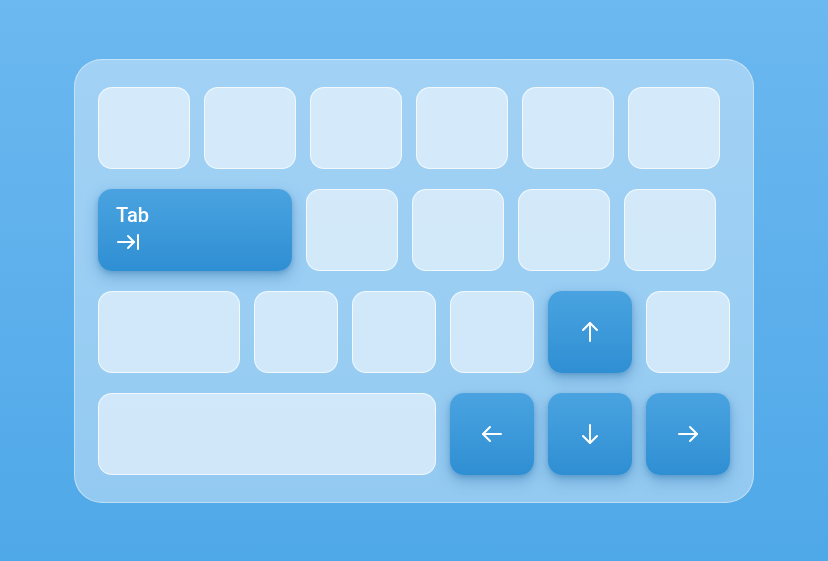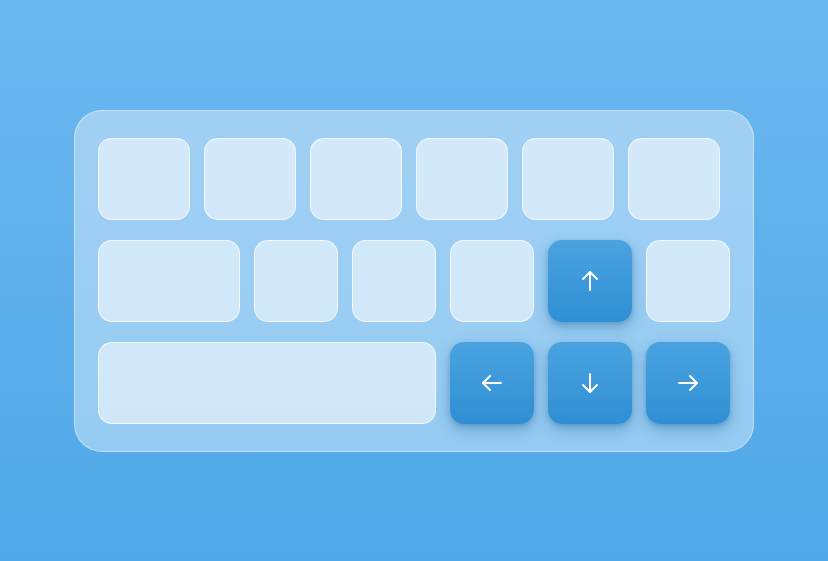--- a/index.html
+++ b/index.html
@@ -88,20 +88,36 @@
 
   <div class="row">
     <div class="key blank w-std"></div>
     <div class="key blank w-std"></div>
     <div class="key blank w-std"></div>
     <div class="key blank w-std"></div>
     <div class="key blank w-std"></div>
     <div class="key blank w-std"></div>
   </div>
 
+  <div class="row">
+    <div class="key accent w-tab tab-key">
+      <span class="tab-label">Tab</span>
+      <span class="icon">
+        <svg width="26" height="18" viewBox="0 0 26 18">
+          <line x1="2" y1="9" x2="18" y2="9"></line>
+          <polyline points="12,3 18,9 12,15"></polyline>
+          <line x1="22" y1="2" x2="22" y2="16"></line>
+        </svg>
+      </span>
+    </div>
+    <div class="key blank w-std"></div>
+    <div class="key blank w-std"></div>
+    <div class="key blank w-std"></div>
+    <div class="key blank w-std"></div>
+  </div>
 
   <div class="row">
     <div class="key blank w-stretch"></div>
     <div class="key blank w-small"></div>
     <div class="key blank w-small"></div>
     <div class="key blank w-small"></div>
     <div class="key accent w-small">
       <span class="icon">
         <svg width="22" height="26" viewBox="0 0 22 26">
           <line x1="11" y1="22" x2="11" y2="4"></line>

